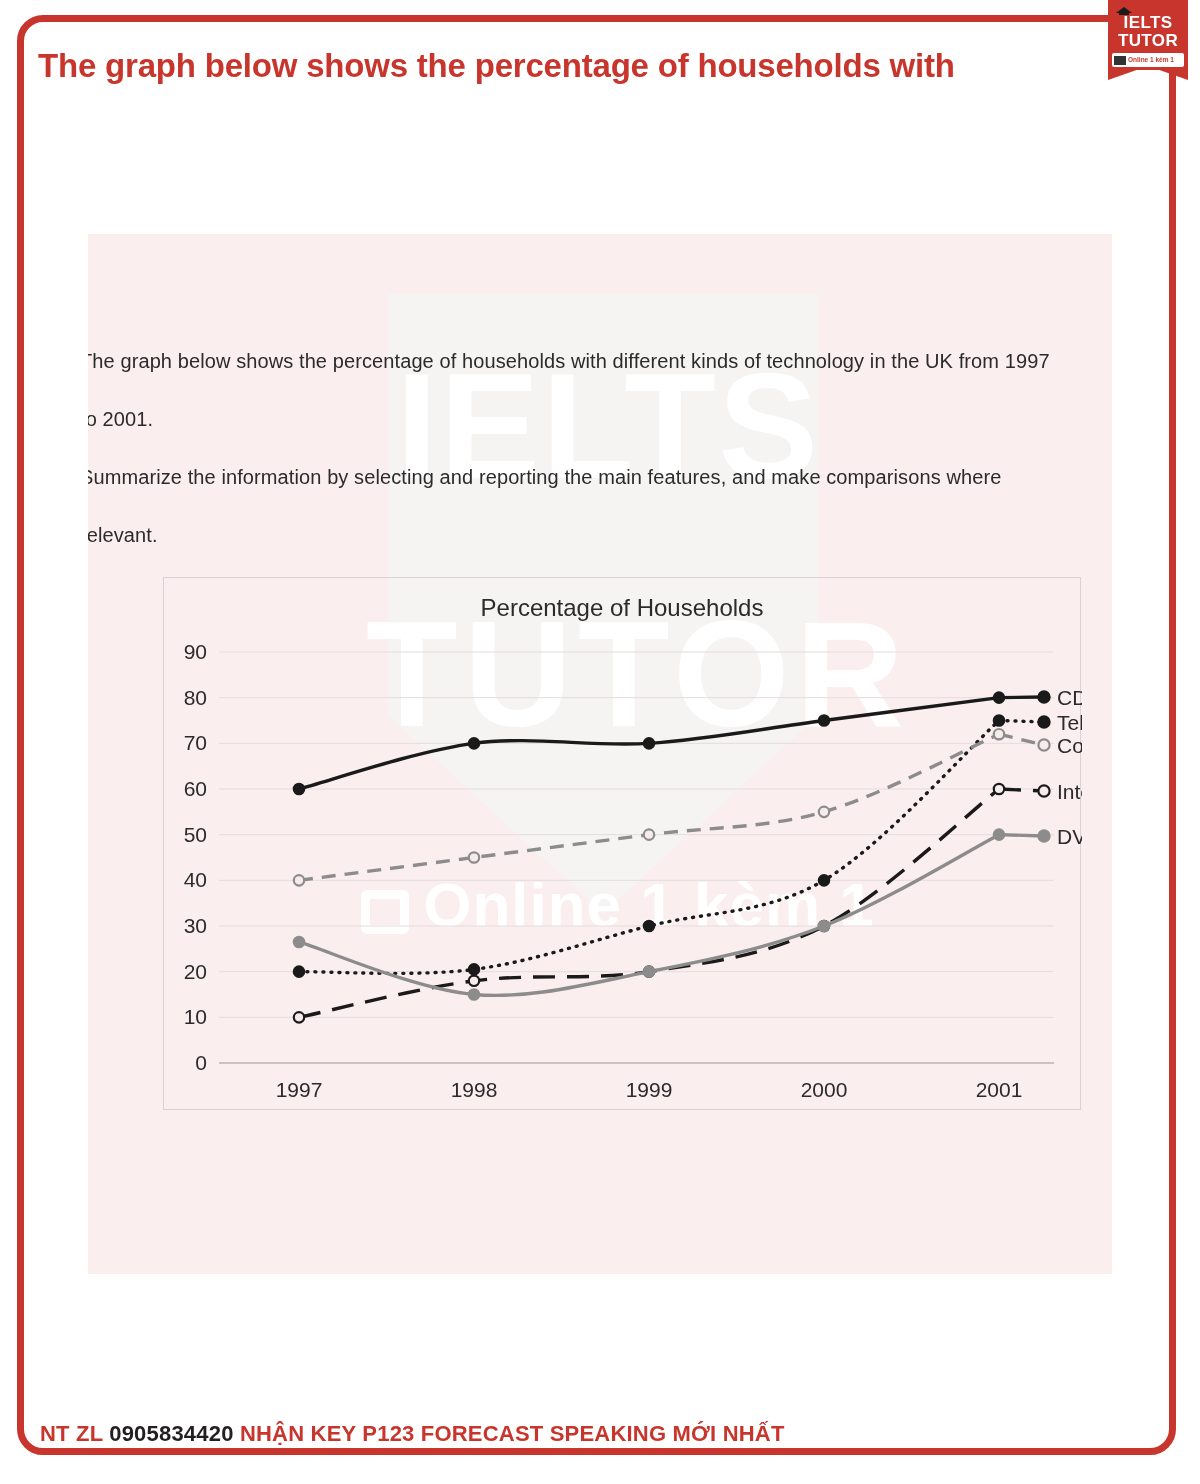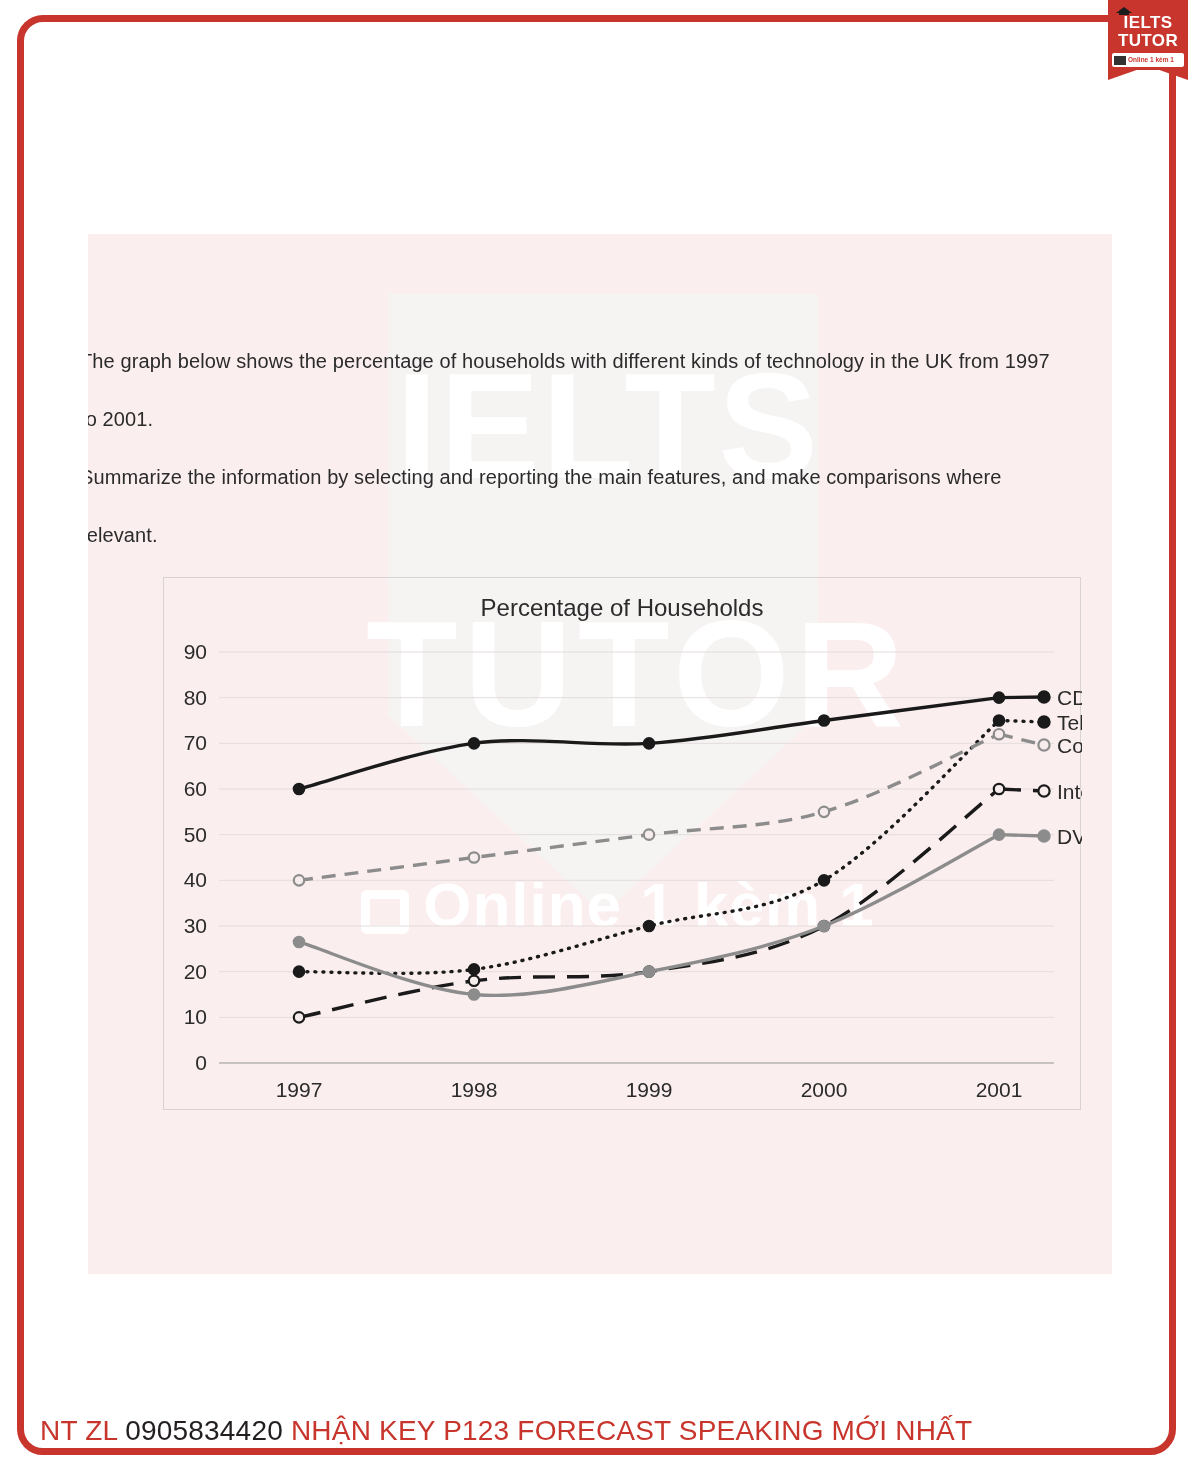--- a/index.html
+++ b/index.html
@@ -231,34 +231,35 @@
   .legend-label{
     font-size:21px;
     fill:#2b2b2b;
     font-family:"Liberation Sans", sans-serif;
   }
 
   
   .footer{
     position:absolute;
     left:40px;bottom:37px;
-    font-size:28px;
-    font-weight:normal;
+    font-size:22px;
+    font-weight:bold;
     color:#c8352c;
     letter-spacing:.2px;
     white-space:nowrap;
   }
   .footer .phone{ color:#231f20; }
 </style>
 </head>
 <body>
 
 <div class="page-frame"></div>
 
 <div class="title-block">
+  <div class="title-line l1">The graph below shows the percentage of households with</div>
 </div>
 
 <div class="brand-badge">
   <div class="badge-shield"></div>
   <div class="badge-cap">
     <div class="cap-top"></div>
       <div class="cap-base"></div>
   </div>
   <div class="badge-text1">IELTS</div>
   <div class="badge-text2">TUTOR</div>

